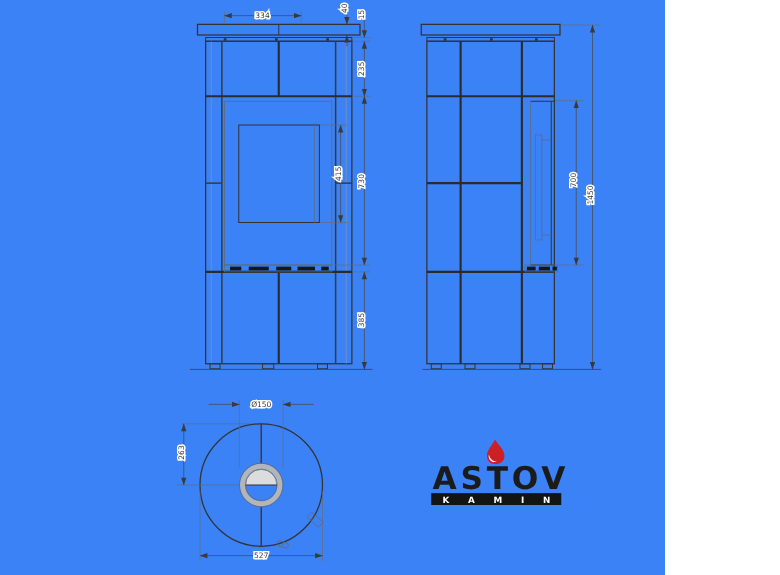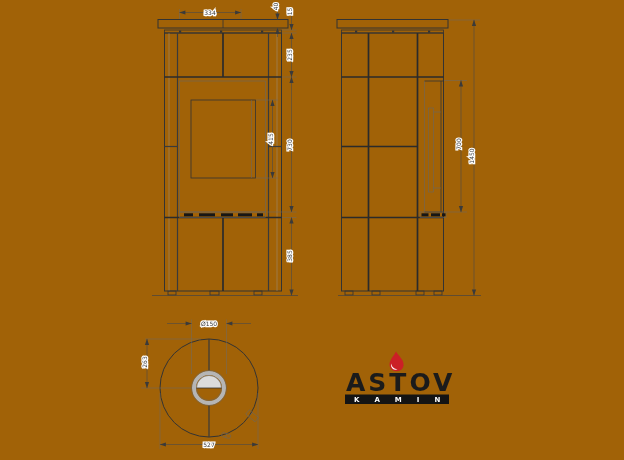--- a/index.html
+++ b/index.html
@@ -1,16 +1,16 @@
 <!DOCTYPE html>
 <html><head>
 <meta charset="utf-8">
 <style>
   html,body{margin:0;padding:0;background:#fff;}
-  .stage{position:relative;width:624px;height:460px;background:#a16207;overflow:hidden;
+  .stage{position:relative;width:532px;height:460px;background:#3b82f6;overflow:hidden;
          font-family:"DejaVu Sans", "Liberation Sans", sans-serif;}
   svg{display:block}
   .ln1{stroke:#333;stroke-width:1;fill:none}
   .ln2{stroke:#333;stroke-width:.8;fill:none}
   .lnT{stroke:#2b2b2b;stroke-width:1.7;fill:none}
   .lnM{stroke:#3a3a3a;stroke-width:1.2;fill:none}
   .lnS{stroke:#666;stroke-width:.55;fill:none}
   .edge{stroke:#9a9a9a;stroke-width:.45;fill:none}
   .dim{stroke:#4a4a4a;stroke-width:.6;fill:none}
   .ext{stroke:#6a6a6a;stroke-width:.5;fill:none}

